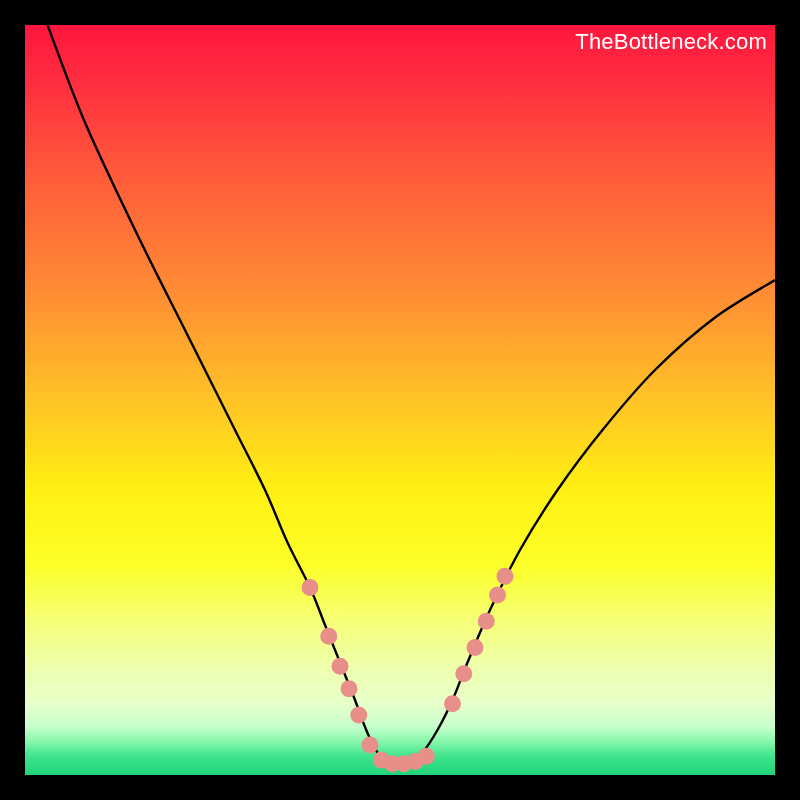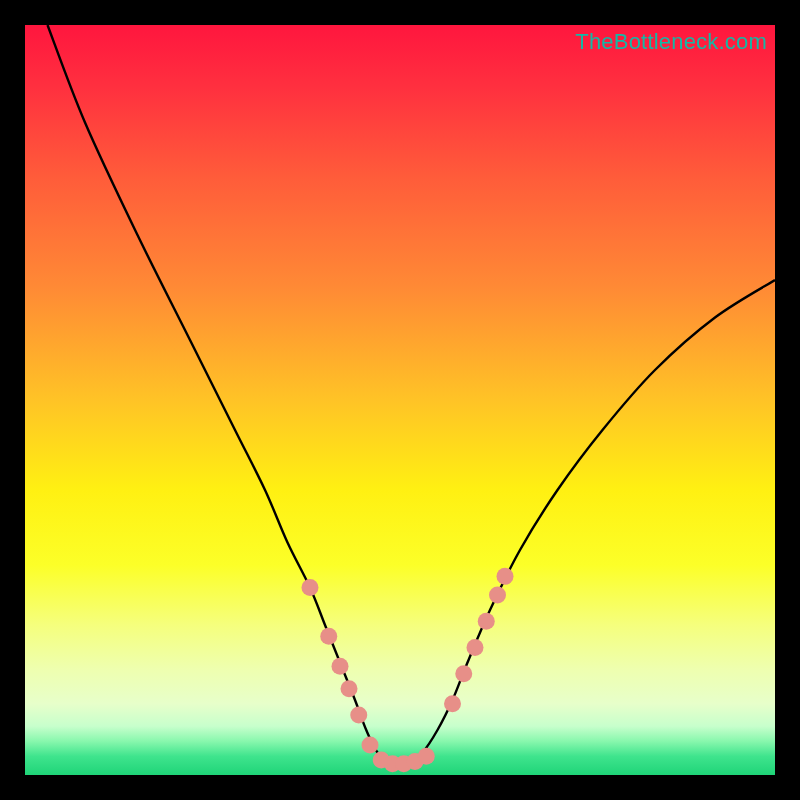--- a/index.html
+++ b/index.html
@@ -23,21 +23,21 @@
     position: absolute;
     left: 0;
     top: 0;
     width: 750px;
     height: 750px;
   }
   .watermark {
     position: absolute;
     top: 4px;
     right: 8px;
-    color: #14b8a6;
+    color: #ffffff;
     font-size: 22px;
     font-weight: 500;
     letter-spacing: 0.2px;
     user-select: none;
   }
 </style>
 </head>
 <body>
 
 <div class="frame">

